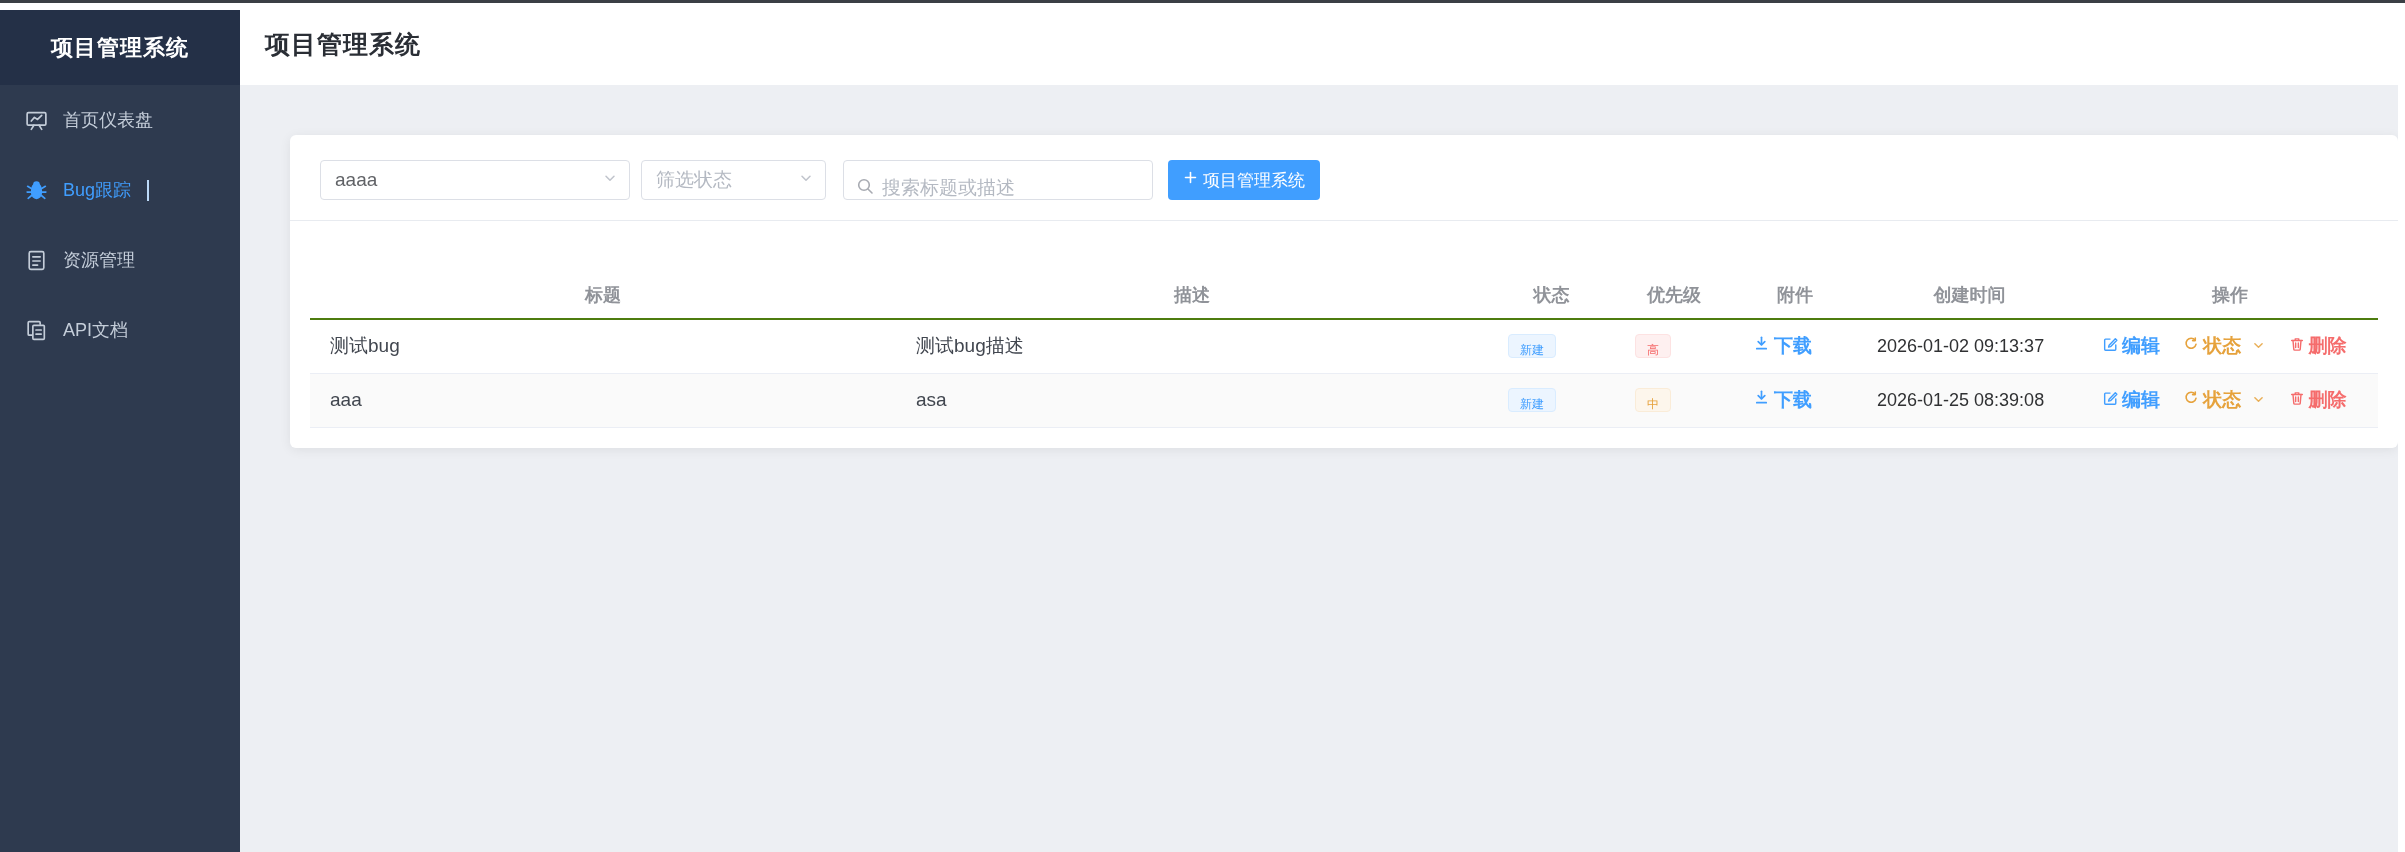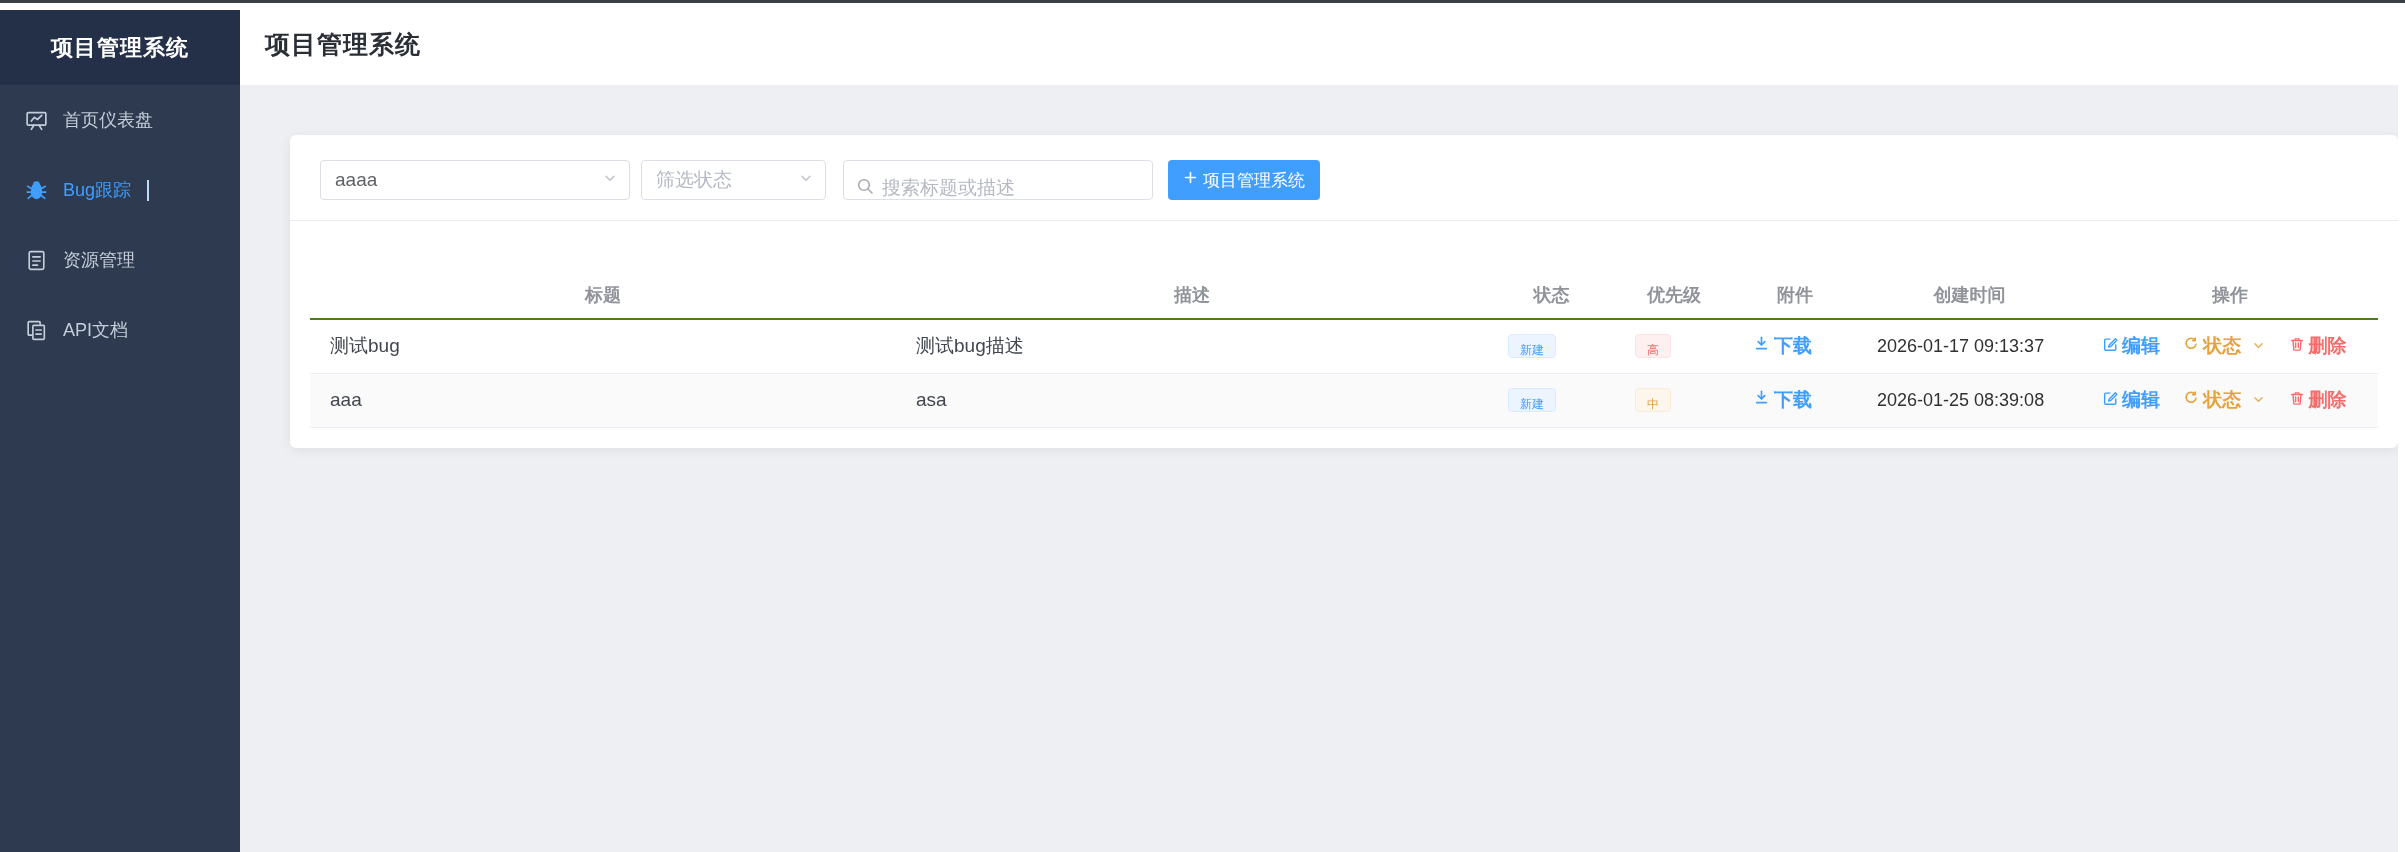--- a/index.html
+++ b/index.html
@@ -230,21 +230,21 @@
         <span>
           <svg width="17" height="17" viewBox="0 0 18 18" fill="none" stroke="currentColor" stroke-width="1.8" stroke-linecap="round" stroke-linejoin="round">
                         <line x1="9" y1="2.5" x2="9" y2="10"></line>
                         <polyline points="5.5,7 9,10.5 12.5,7"></polyline>
                         <line x1="4" y1="14.5" x2="14" y2="14.5"></line>
                       </svg>
         </span>
         <span>下载</span>
       </a>
     </td>
-    <td class="cell-time"><span>2026-01-17 09:13:37</span></td>
+    <td class="cell-time"><span>2026-01-02 09:13:37</span></td>
     <td class="ops">
       <a class="lnk lnk-blue">
         <span>
           <svg width="16" height="16" viewBox="0 0 18 18" fill="none" stroke="currentColor" stroke-width="1.6" stroke-linecap="round" stroke-linejoin="round">
                         <path d="M15.5 10 V15 a1 1 0 0 1 -1 1 H4 a1 1 0 0 1 -1 -1 V4.5 a1 1 0 0 1 1 -1 H9"></path>
                         <path d="M8 10.3 L15 3.2 l1.7 1.7 L9.6 12 l-2.2 0.5 z"></path>
                       </svg>
         </span>
         <span>编辑</span>
       </a>

